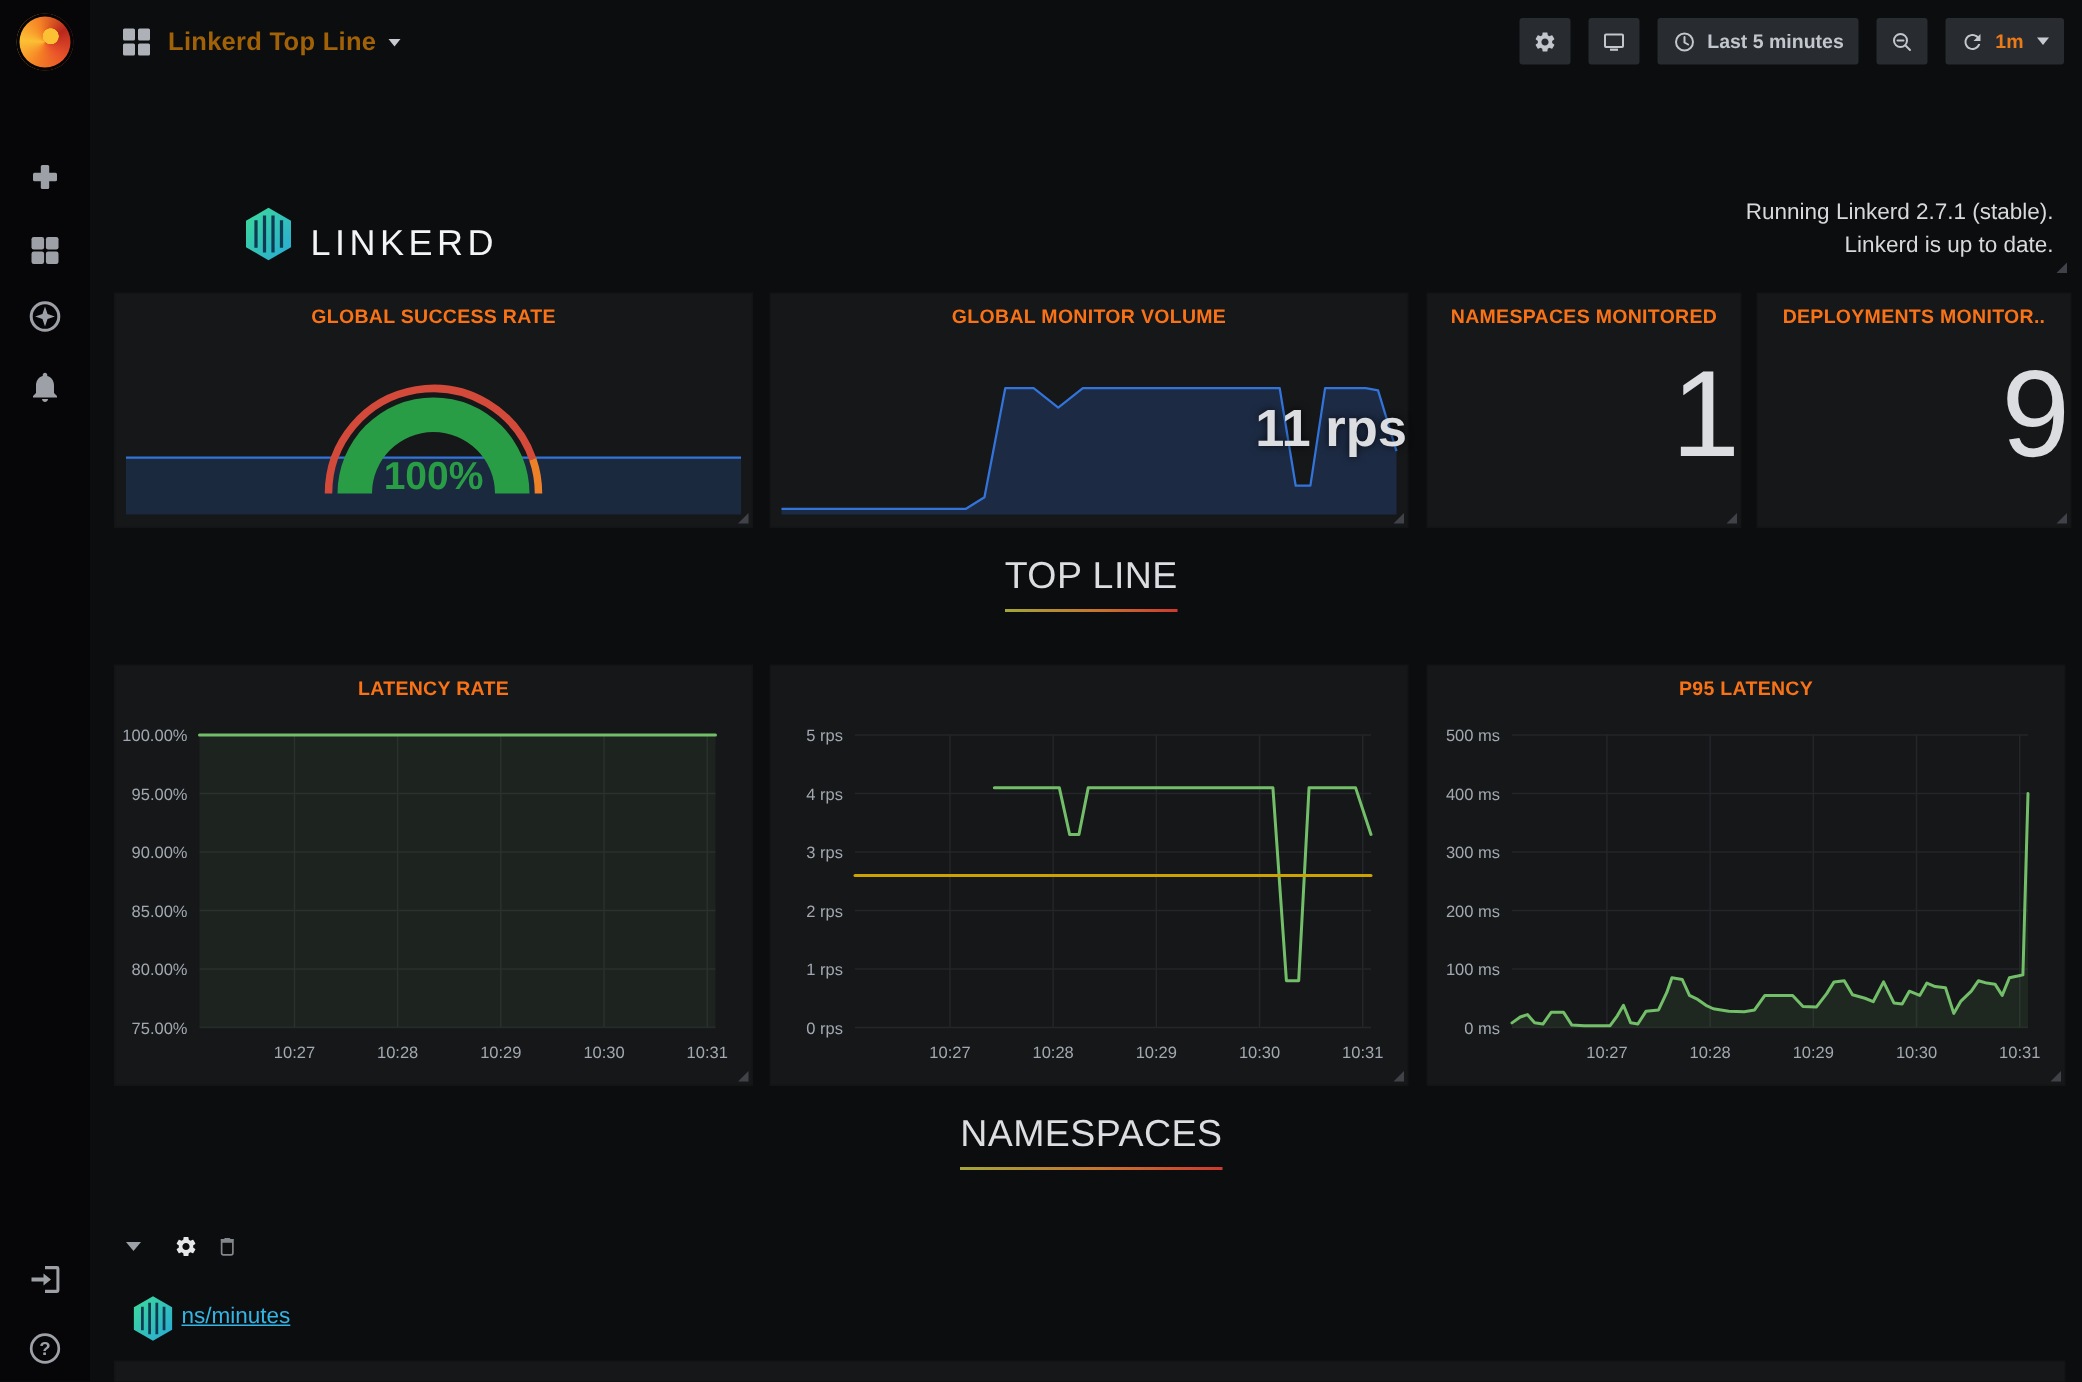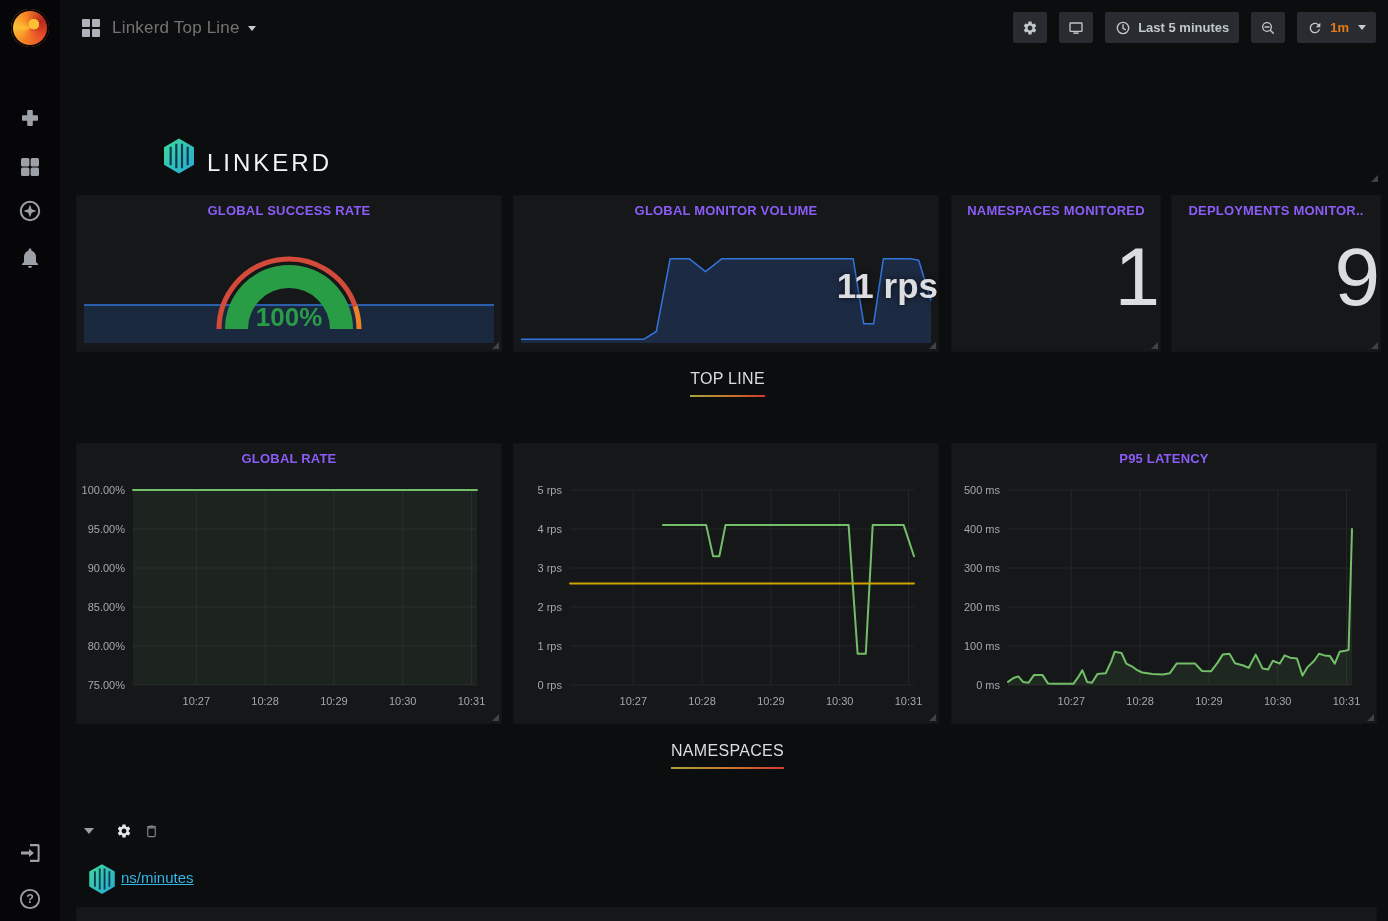--- a/index.html
+++ b/index.html
@@ -10,42 +10,42 @@
   .side-logo{position:absolute;left:11px;top:9px;width:38px;height:38px;border-radius:50%;
     background:radial-gradient(circle at 60% 40%, #fcc034 0 16%, rgba(0,0,0,0) 17%),
                conic-gradient(from 130deg, #e8522a, #f58025, #fcc034, #f58025, #b9271d, #e8522a);
     box-shadow:0 0 0 2px #060608 inset}
   .side-icon{position:absolute;left:18px;width:24px;height:24px;color:#9da1a7;cursor:pointer}
   .side-icon svg{width:24px;height:24px}
   
   .topnav{position:absolute;left:60px;top:0;right:0;height:56px;display:flex;align-items:center}
   .dash-grid{display:grid;grid-template-columns:8px 8px;grid-gap:2px;margin-left:22px;margin-right:12px}
   .dash-grid i{width:8px;height:8px;background:#aeb2b8;border-radius:1px;display:block}
-  .nav-title{font-size:17px;font-weight:400;color:#737373;letter-spacing:.2px}
+  .nav-title{font-size:17px;font-weight:700;color:#a16207;letter-spacing:.2px}
   .caret{width:0;height:0;border-left:4px solid transparent;border-right:4px solid transparent;border-top:5px solid #c7cbd1;display:inline-block;margin-left:8px}
   .nav-right{position:absolute;right:12px;top:12px;display:flex;gap:12px;align-items:flex-start}
   .tbtn{height:31px;background:#282b30;border-radius:2px;display:flex;align-items:center;gap:7px;padding:0 10px;color:#c2c7cd;font-size:13px;font-weight:700;cursor:pointer}
   .tbtn svg{width:16px;height:16px}
   .orange{color:#eb7b18}
   
   .panel{position:absolute;background:#161719;box-shadow:0 0 0 1px #131416}
-  .ptitle{position:absolute;top:7px;left:0;right:0;text-align:center;font-size:13px;font-weight:700;color:#8b5cf6;letter-spacing:.2px;cursor:pointer;white-space:nowrap;overflow:hidden}
+  .ptitle{position:absolute;top:7px;left:0;right:0;text-align:center;font-size:13px;font-weight:700;color:#f97316;letter-spacing:.2px;cursor:pointer;white-space:nowrap;overflow:hidden}
   .rsz{position:absolute;right:2px;bottom:2px;width:0;height:0;border-left:7px solid transparent;border-bottom:7px solid #3f4349;cursor:nwse-resize}
   .statval{position:absolute;left:0;right:0;text-align:right;color:#dcdde0}
   .bigdigit{top:26px;font-size:82px;font-weight:500;line-height:110px}
   .sparkval{top:70px;font-size:35px;font-weight:700;text-shadow:0 0 6px rgba(0,0,0,.7)}
   .absfill{position:absolute;left:0;top:0}
   
   .brand{position:absolute;left:84px;top:77px;display:flex;align-items:flex-end;gap:8px}
   .brand-text{font-size:24px;font-weight:500;color:#f2f4f6;letter-spacing:3px}
   .runstat{position:absolute;right:11px;top:73px;text-align:right;font-size:15px;line-height:22px;color:#d8d9da}
   
   .section{position:absolute;left:75px;width:1305px;text-align:center}
   .section-inner{display:inline-block;cursor:pointer}
-  .section-label{font-size:16px;font-weight:500;color:#dcdde0;letter-spacing:.3px}
+  .section-label{font-size:25px;font-weight:500;color:#dcdde0;letter-spacing:.3px}
   .section-rule{height:2px;margin-top:7px;background:linear-gradient(90deg,#a3a63a 0%,#c9742e 55%,#cf3a2f 100%)}
   
   .rowicon{position:absolute;cursor:pointer}
   .nslink{position:absolute;left:121px;top:869px;font-size:15px;color:#33b5e5;text-decoration:underline;cursor:pointer}
   .chev{width:0;height:0;border-left:5px solid transparent;border-right:5px solid transparent;border-top:6px solid #9da1a7}
 </style>
 </head>
 <body>
 
 <div class="sidebar">
@@ -140,20 +140,24 @@
           <linearGradient id="lk1" x1="0" y1="0" x2="1" y2="1">
         <stop offset="0" stop-color="#3ddc97"></stop>
             <stop offset="1" stop-color="#28a8d8"></stop>
           </linearGradient>
         </defs>
       <path d="M12 1.5l9 5.2v10.6l-9 5.2-9-5.2V6.7z" fill="url(#lk1)"></path>
       <path d="M7 6.5v11M10.4 4.6v14.8M13.8 4.6v14.8M17.2 6.5v11" stroke="#0e3a52" stroke-width="1.3" fill="none"></path>
     </svg>
     <span class="brand-text">LINKERD</span>
   </div>
+  <div class="runstat">
+    <div>Running Linkerd 2.7.1 (stable).</div>
+    <div>Linkerd is up to date.</div>
+  </div>
   <div class="rsz"></div>
 </div>
 
 <div class="panel" style="left:77px;top:196px;width:424px;height:155px">
   <svg class="absfill" width="424" height="155">
       <path d="M7.0,109.0L417.0,109.0L417,147L7,147Z" fill="rgba(50,116,217,0.20)"></path>
       <polyline points="7.0,109.0 417.0,109.0" fill="none" stroke="#3274d9" stroke-width="1.5"></polyline>
     </svg>
   <svg class="absfill" width="424" height="155">
       <path d="M 142.00 133.00 A 70 70 0 0 1 278.19 110.21" fill="none" stroke="#d44a3a" stroke-width="5"></path>
@@ -188,21 +192,21 @@
 </div>
 
 <div class="section" style="top:370px">
   <div class="section-inner">
     <div class="section-label">TOP LINE</div>
     <div class="section-rule"></div>
   </div>
 </div>
 
 <div class="panel" style="left:77px;top:444px;width:424px;height:279px">
-  <div class="ptitle">GLOBAL RATE</div>
+  <div class="ptitle">LATENCY RATE</div>
   <svg style="position:absolute;top:28px;left:0" width="424" height="249">
       <line x1="56" y1="213" x2="400" y2="213" stroke="#242629" stroke-width="1"></line>
       <text x="48" y="217" text-anchor="end" fill="#a1a8af" font-size="11" font-family="Liberation Sans,sans-serif">75.00%</text>
       <line x1="56" y1="174" x2="400" y2="174" stroke="#242629" stroke-width="1"></line>
       <text x="48" y="178" text-anchor="end" fill="#a1a8af" font-size="11" font-family="Liberation Sans,sans-serif">80.00%</text>
       <line x1="56" y1="135" x2="400" y2="135" stroke="#242629" stroke-width="1"></line>
       <text x="48" y="139" text-anchor="end" fill="#a1a8af" font-size="11" font-family="Liberation Sans,sans-serif">85.00%</text>
       <line x1="56" y1="96" x2="400" y2="96" stroke="#242629" stroke-width="1"></line>
       <text x="48" y="100" text-anchor="end" fill="#a1a8af" font-size="11" font-family="Liberation Sans,sans-serif">90.00%</text>
       <line x1="56" y1="57" x2="400" y2="57" stroke="#242629" stroke-width="1"></line>

